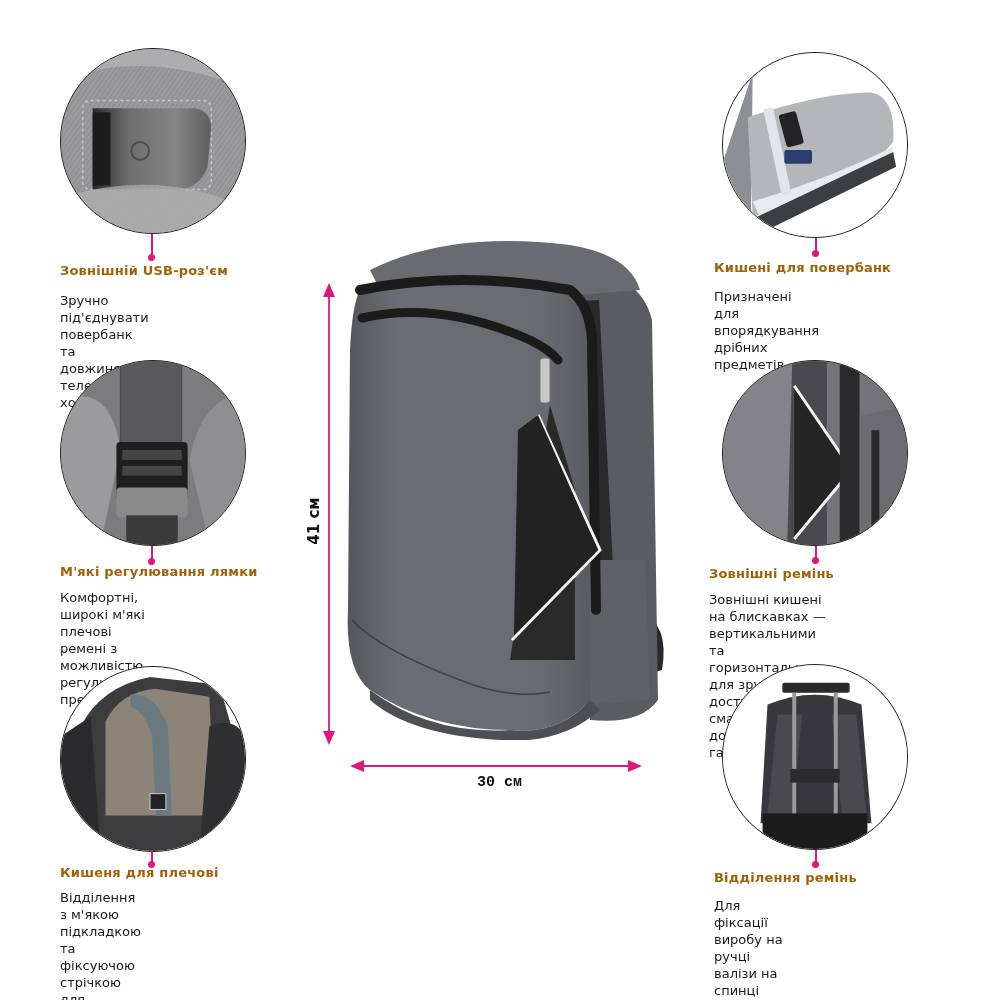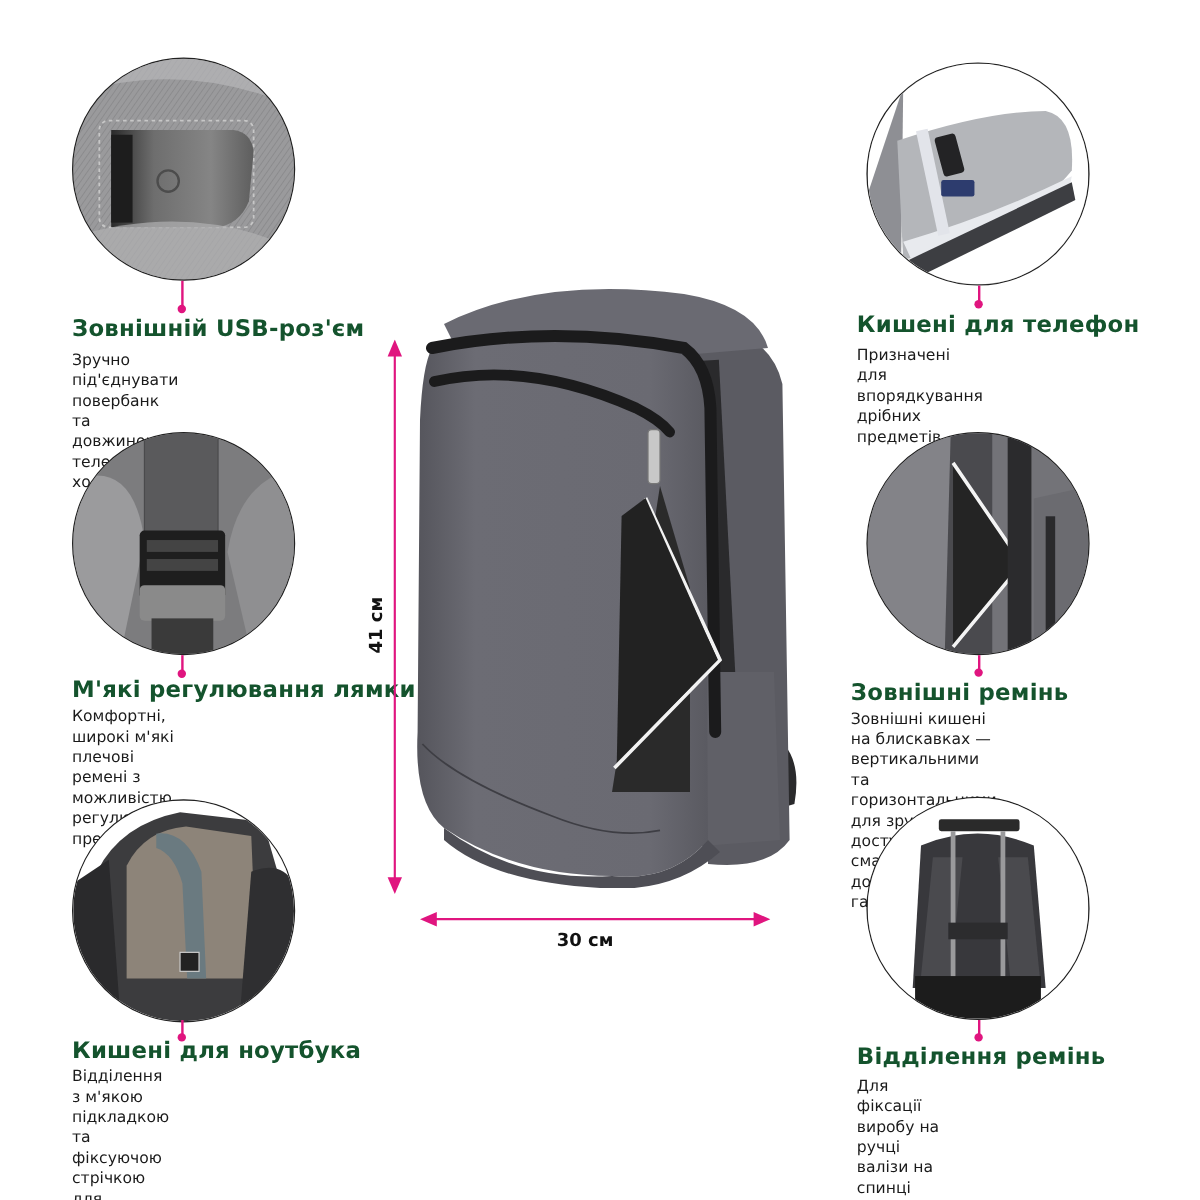--- a/index.html
+++ b/index.html
@@ -8,22 +8,22 @@
 
   .feature { position: absolute; }
   .circle {
     position: absolute; width: 186px; height: 186px; border-radius: 50%;
     border: 1.5px solid #222; overflow: hidden; background: #888;
   }
   .circle svg { width: 100%; height: 100%; display: block; }
   .connector { position: absolute; width: 1.5px; background: #e0157f; }
   .dot { position: absolute; width: 7px; height: 7px; border-radius: 50%; background: #e0157f; }
   .title {
-    position: absolute; font-size: 19px; font-weight: bold; letter-spacing: 0.2px;
-    white-space: nowrap; color: #14532d; text-align: right;
+    position: absolute; font-size: 13px; font-weight: bold; letter-spacing: 0.2px;
+    white-space: nowrap; color: #a16207; text-align: right;
   }
   .desc {
     position: absolute; font-size: 13px; line-height: 17px; color: #1a1a1a;
     white-space: pre-line;
   }
 
   .dim-label { position: absolute; font-size: 15px; font-weight: bold; color: #111; white-space: nowrap; }
   .dim-v { transform: rotate(-90deg); transform-origin: center; }
   #backpack { position: absolute; left: 340px; top: 230px; width: 330px; height: 510px; }
 </style>
@@ -92,21 +92,21 @@
       <path d="M20 60 Q40 20 90 10 L160 18 L175 70 L165 186 L25 186Z" fill="#3c3c3e"></path>
       <path d="M45 55 Q60 25 95 22 L150 30 L155 150 L45 150Z" fill="#8d8479"></path>
       <path d="M70 28 Q95 25 108 60 L112 150 L96 150 L92 70 Q85 45 70 40Z" fill="#6a7a80"></path>
       <rect x="90" y="128" width="16" height="16" fill="#222" stroke="#ccc"></rect>
       <path d="M150 60 Q175 50 186 70 L186 186 L140 186Z" fill="#2f2f31"></path>
       <path d="M0 70 L30 50 L40 186 L0 186Z" fill="#2a2a2c"></path>
     </svg>
   </div>
   <div class="connector" style="left:151px;top:850px;height:14px;"></div>
   <div class="dot" style="left:148px;top:861px;"></div>
-  <div class="title" style="left:60px;top:865px;">Кишені для ноутбука</div>
+  <div class="title" style="left:60px;top:865px;">Кишеня для плечові</div>
   <div class="desc" style="left:60px;top:889px;">Відділення з м'якою
 підкладкою та фіксуючою
 стрічкою для ноутбука до
 15,6 дюймів — надійний
 захист гаджету.</div>
 </div>
 
 <div class="feature">
   <div class="circle" style="left:722px;top:52px;">
     <svg viewBox="0 0 186 186">
@@ -115,21 +115,21 @@
       <path d="M25 65 Q100 40 150 40 Q175 45 172 90 Q140 130 60 160 L30 165Z" fill="#b4b6ba"></path>
       <path d="M30 150 Q100 130 172 95 L170 105 Q140 140 40 172Z" fill="#e8eaee"></path>
       <path d="M25 170 L172 100 L175 115 L30 186Z" fill="#3d3e42"></path>
       <rect x="50" y="55" width="10" height="90" fill="#e2e4ea" transform="rotate(-12 55 100)"></rect>
       <rect x="60" y="60" width="18" height="34" fill="#232325" rx="3" transform="rotate(-15 69 77)"></rect>
       <rect x="62" y="98" width="28" height="14" fill="#2d3c6e" rx="2"></rect>
     </svg>
   </div>
   <div class="connector" style="left:815px;top:238px;height:14px;"></div>
   <div class="dot" style="left:812px;top:250px;"></div>
-  <div class="title" style="left:714px;top:260px;">Кишені для телефон</div>
+  <div class="title" style="left:714px;top:260px;">Кишені для повербанк</div>
   <div class="desc" style="left:714px;top:288px;">Призначені для
 впорядкування дрібних
 предметів.</div>
 </div>
 
 <div class="feature">
   <div class="circle" style="left:722px;top:360px;">
     <svg viewBox="0 0 186 186">
       <rect width="186" height="186" fill="#737378"></rect>
       <path d="M0 0 L80 0 L72 186 L0 186Z" fill="#838388"></path>
@@ -218,13 +218,13 @@
 </div>
 <div class="dim-label dim-v" style="left:290px;top:512px;">41 см</div>
 
 <div style="position:absolute;left:350px;top:758px;width:292px;height:14px;">
   <svg width="292" height="14" viewBox="0 0 292 14">
     <line x1="10" y1="7" x2="282" y2="7" stroke="#e0157f" stroke-width="1.8"></line>
     <polygon points="0,7 14,1 14,13" fill="#e0157f"></polygon>
     <polygon points="292,7 278,1 278,13" fill="#e0157f"></polygon>
   </svg>
 </div>
-<div class="dim-label" style="left:464px;top:774px;">30 см</div>
+<div class="dim-label" style="left:477px;top:774px;font-family:Liberation Mono, monospace;">30 см</div>
 
 </body></html>

